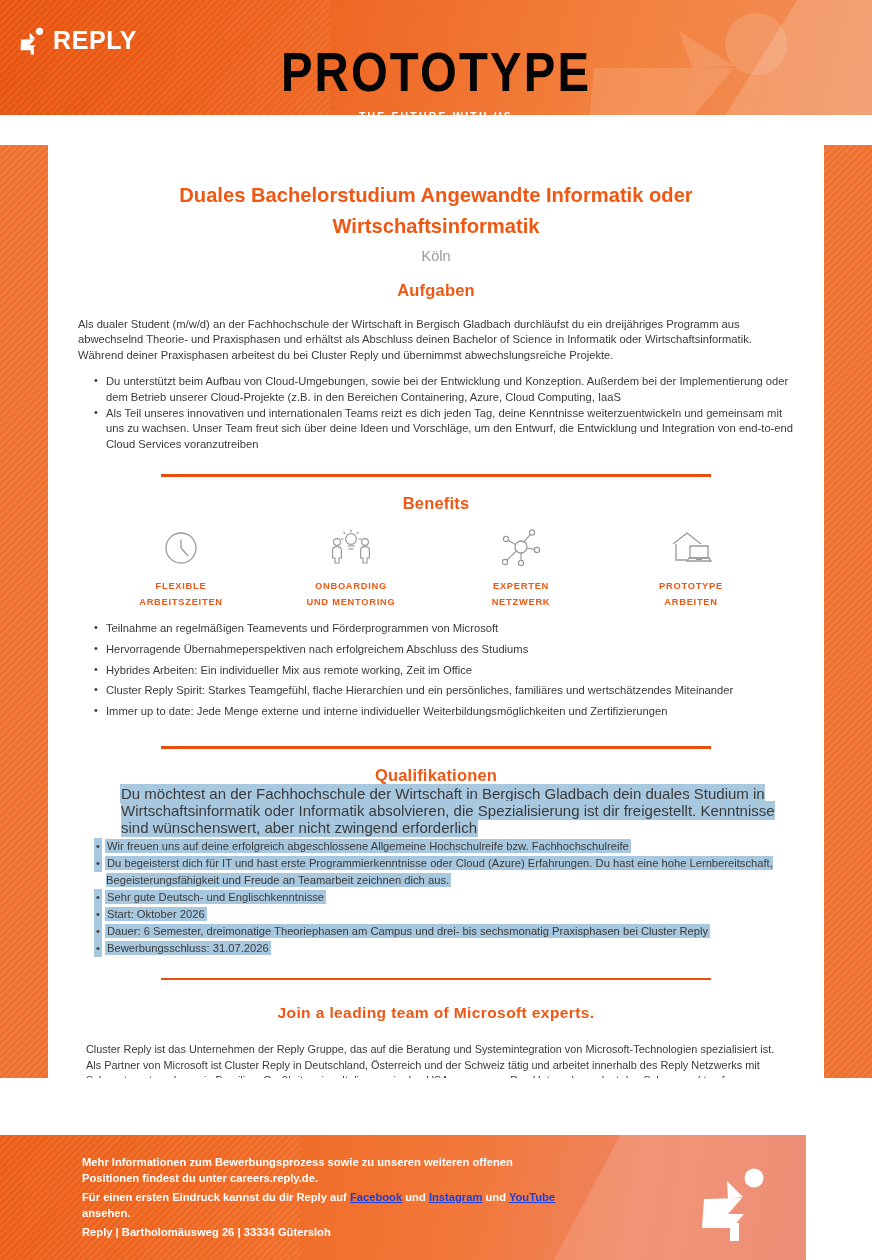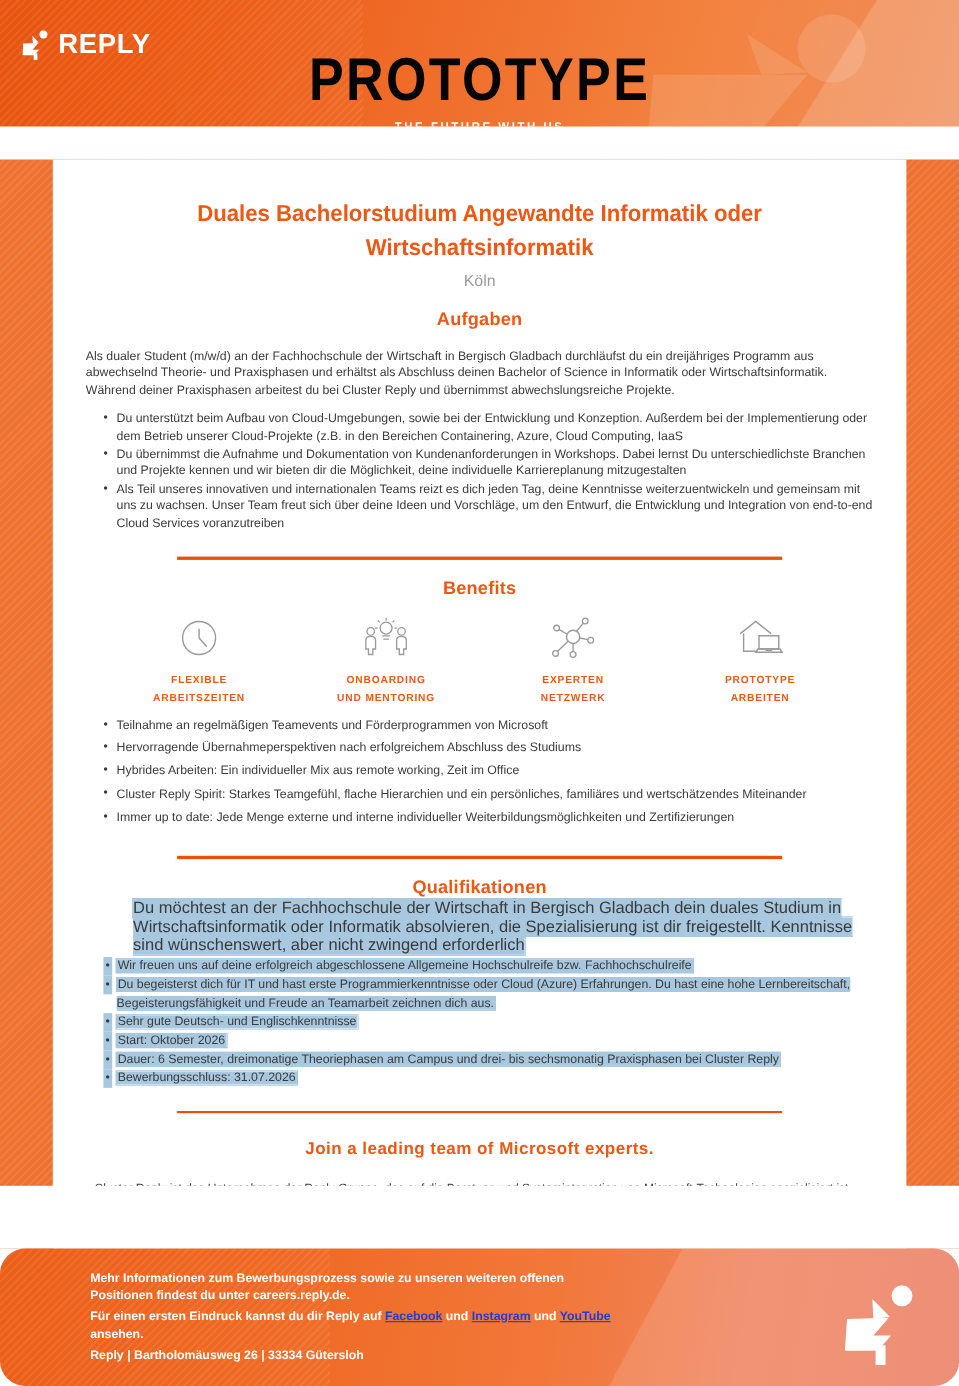--- a/index.html
+++ b/index.html
@@ -271,24 +271,23 @@
     font-size: 11px;
     font-weight: bold;
     text-decoration: underline;
     letter-spacing: 0.2px;
   }
 
   
   .footer {
     position: absolute;
     left: 0; top: 1135px;
-    width: 872px; height: 125px;
+    width: 806px; height: 125px;
     overflow: hidden;
     background: linear-gradient(100deg,#ec5e18 0%, #ef6a24 30%, #f2783a 58%, #ef8461 78%, #ea7f63 100%);
-    border-radius: 23px;
   }
   .ft-stripes {
     position: absolute; left: 0; top: 0;
     width: 300px; height: 125px;
     background: repeating-linear-gradient(
       -45deg,
       rgba(255,255,255,0.00) 0px,
       rgba(255,255,255,0.00) 3px,
       rgba(255,255,255,0.08) 3px,
       rgba(255,255,255,0.08) 5px);
@@ -354,21 +353,20 @@
   <div class="card">
 
     <div class="job-title">Duales Bachelorstudium Angewandte Informatik oder Wirtschaftsinformatik</div>
     <div class="job-location">Köln</div>
 
     <div class="section-head">Aufgaben</div>
     <div class="inner">
       <div class="para">Als dualer Student (m/w/d) an der Fachhochschule der Wirtschaft in Bergisch Gladbach durchläufst du ein dreijähriges Programm aus abwechselnd Theorie- und Praxisphasen und erhältst als Abschluss deinen Bachelor of Science in Informatik oder Wirtschaftsinformatik. Während deiner Praxisphasen arbeitest du bei Cluster Reply und übernimmst abwechslungsreiche Projekte.</div>
       <ul class="bullets" id="aufgaben-list">
           <li>Du unterstützt beim Aufbau von Cloud-Umgebungen, sowie bei der Entwicklung und Konzeption. Außerdem bei der Implementierung oder dem Betrieb unserer Cloud-Projekte (z.B. in den Bereichen Containering, Azure, Cloud Computing, IaaS</li>
-          <li>Du übernimmst die Aufnahme und Dokumentation von Kundenanforderungen in Workshops. Dabei lernst Du unterschiedlichste Branchen und Projekte kennen und wir bieten dir die Möglichkeit, deine individuelle Karriereplanung mitzugestalten</li>
           <li>Als Teil unseres innovativen und internationalen Teams reizt es dich jeden Tag, deine Kenntnisse weiterzuentwickeln und gemeinsam mit uns zu wachsen. Unser Team freut sich über deine Ideen und Vorschläge, um den Entwurf, die Entwicklung und Integration von end-to-end Cloud Services voranzutreiben</li>
         </ul>
     </div>
 
     <div class="div-wrap">
       <div class="divider"></div>
     </div>
 
     <div class="section-head">Benefits</div>
 

